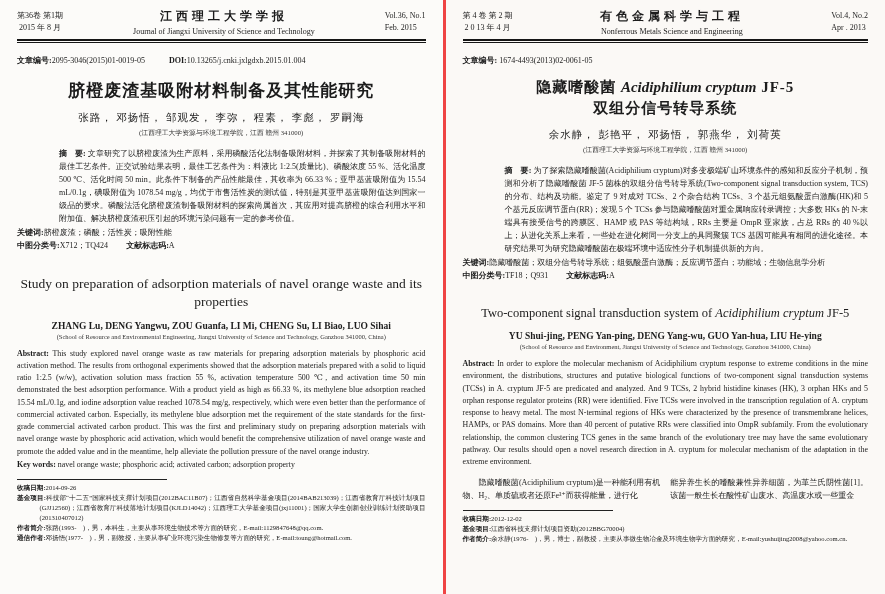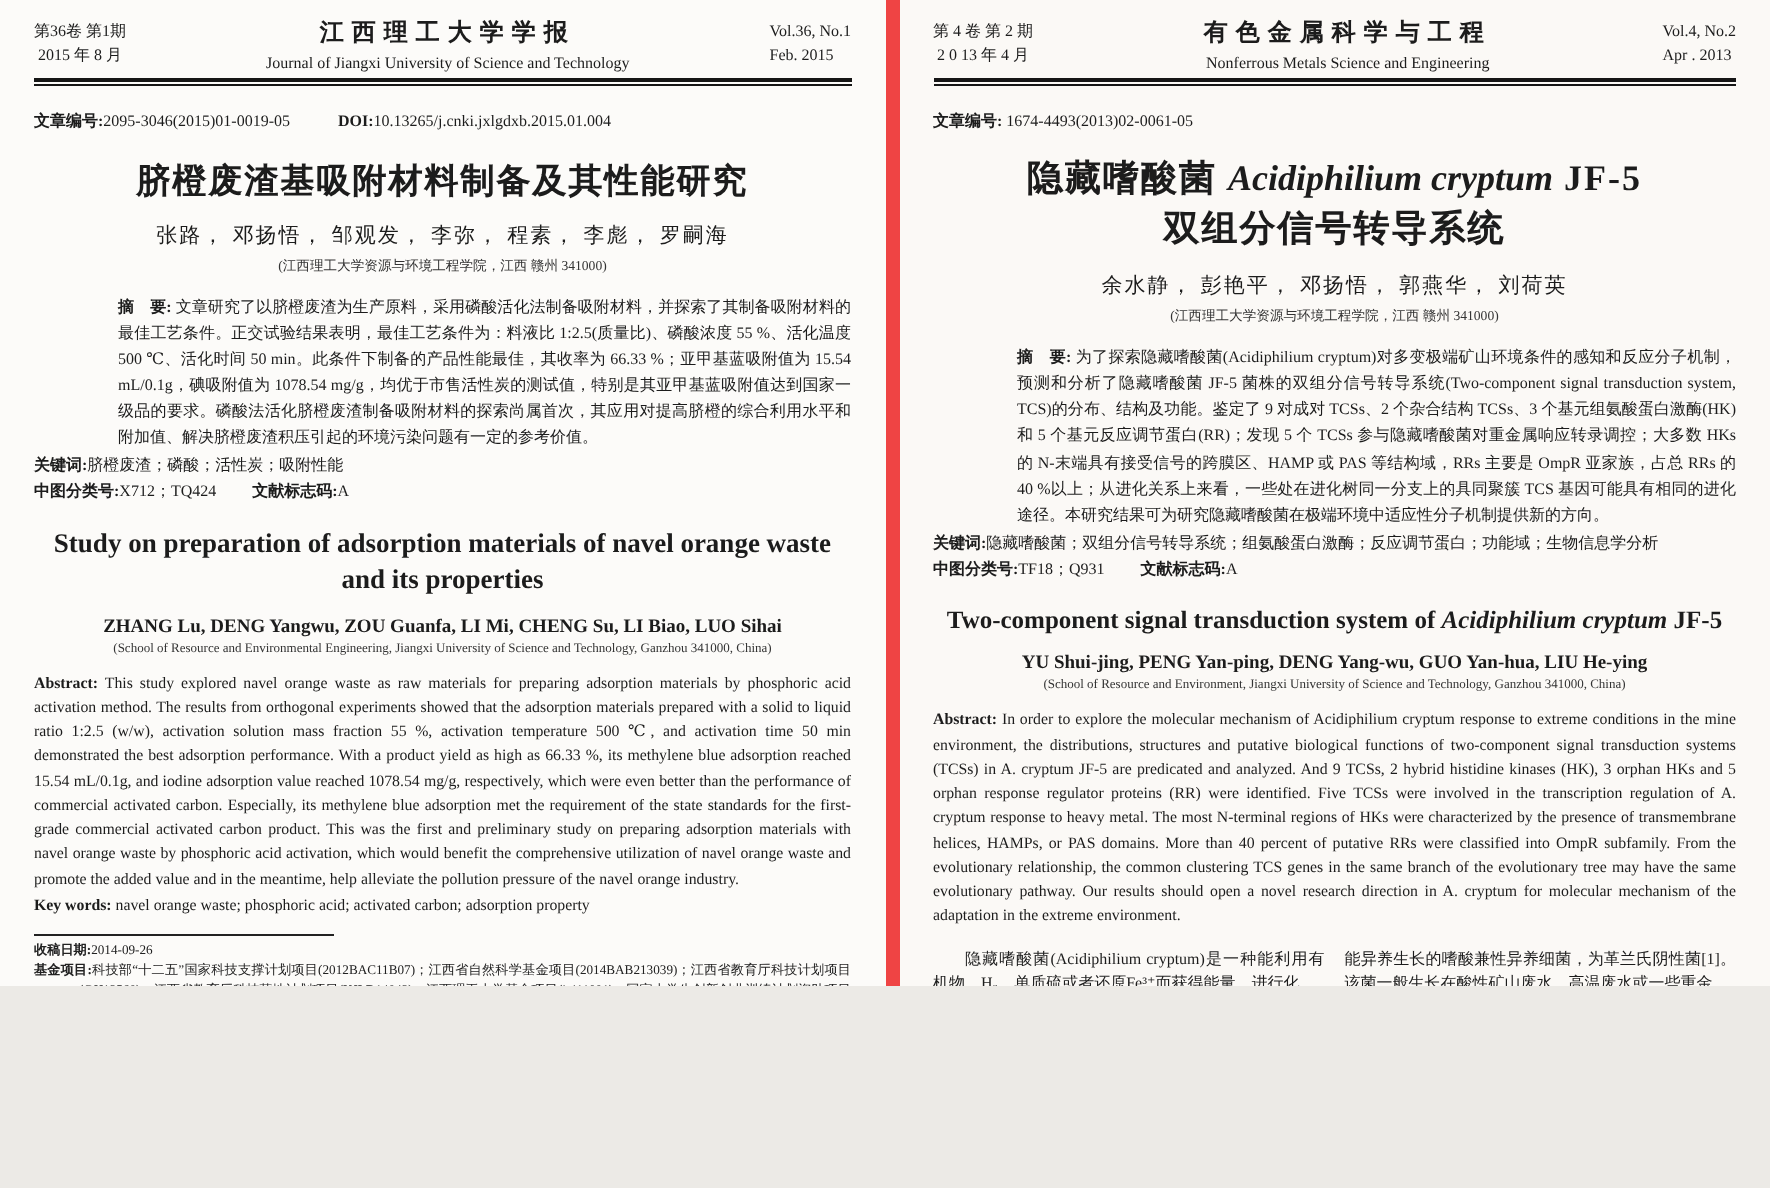--- a/index.html
+++ b/index.html
@@ -1,50 +1,50 @@
 <!DOCTYPE html>
 <html><head>
 <meta charset="utf-8">
 <style>
   * { margin:0; padding:0; box-sizing:border-box; }
   html,body { width:885px; height:594px; background:#eceae6; font-family:"Liberation Serif","DejaVu Serif",serif; color:#1c1c1c; }
   .canvas { width:885px; height:594px; display:flex; overflow:hidden; }
-  .page { width:442.5px; height:493px; background:#fcfbf9; overflow:hidden; padding:6px 17px 4px 17px; position:relative; }
-  .page.right { background:#fbf9f6; border-left:7px solid #ef4444; }
+  .page { width:442.5px; height:594px; background:#fcfbf9; overflow:hidden; padding:6px 17px 4px 17px; position:relative; }
+  .page.right { background:#fbf9f6; border-left:3px solid #ef4444; }
 
   
   .jheader { display:flex; align-items:center; justify-content:space-between; margin-top:2px; }
   .jh-issue { font-size:8px; line-height:1.5; text-align:center; white-space:nowrap; }
   .jh-center { text-align:center; flex:1; padding:0 6px; }
   .jh-name-cn { font-size:12px; font-weight:600; letter-spacing:4px; white-space:nowrap; }
   .jh-name-en { font-size:8px; margin-top:2px; white-space:nowrap; }
   .jh-vol { font-size:8px; line-height:1.5; text-align:left; white-space:nowrap; }
   .jh-rule { margin-top:3px; height:4px; border-top:2px solid #161616; border-bottom:1.5px solid #161616; }
 
   
   .meta { font-size:8px; margin-top:12px; }
   .meta b { font-weight:700; }
   .meta .doi { margin-left:22px; }
 
   
   .title-cn { text-align:center; font-size:17px; font-weight:700; margin-top:13px; letter-spacing:1px; }
-  .page.right .title-cn { font-size:18px; line-height:1.4; margin-top:11px; }
+  .page.right .title-cn { font-size:15px; line-height:1.4; margin-top:11px; }
   .title-cn i { font-style:italic; letter-spacing:0; }
   .authors-cn { text-align:center; font-size:10.5px; margin-top:9px; letter-spacing:1px; }
   .affil-cn { text-align:center; font-size:6.8px; margin-top:3px; color:#333; }
 
   
   .abs-cn { font-size:8px; line-height:1.63; text-align:justify; margin-top:9px;margin-left:42px; }
   .abs-cn b, .kw b, .clc b { font-weight:700; }
   .kw { font-size:8px; margin-top:2px; text-align:justify; }
   .clc { font-size:8px; margin-top:2px; }
   .clc .code { margin-left:18px; }
 
   
-  .title-en { text-align:center; font-size:13.5px; font-weight:700; line-height:1.35; margin-top:12px; }
+  .title-en { text-align:center; font-size:13.5px; font-weight:400; line-height:1.35; margin-top:24px; }
   .page.right .title-en { font-size:12.5px; }
   .authors-en { text-align:center; font-size:9.5px; font-weight:700; margin-top:9px; }
   .affil-en { text-align:center; font-size:6.5px; margin-top:2px; color:#333; }
   .abs-en { font-size:7.9px; line-height:1.55; text-align:justify; margin-top:8px; }
   .abs-en b { font-weight:700;margin-top:16px; }
   .kw-en { font-size:7.9px; line-height:1.55; text-align:justify; margin-top:1px; }
   .kw-en b { font-weight:700; }
 
   
   .body-cols { display:flex; gap:10px; margin-top:9px; }

